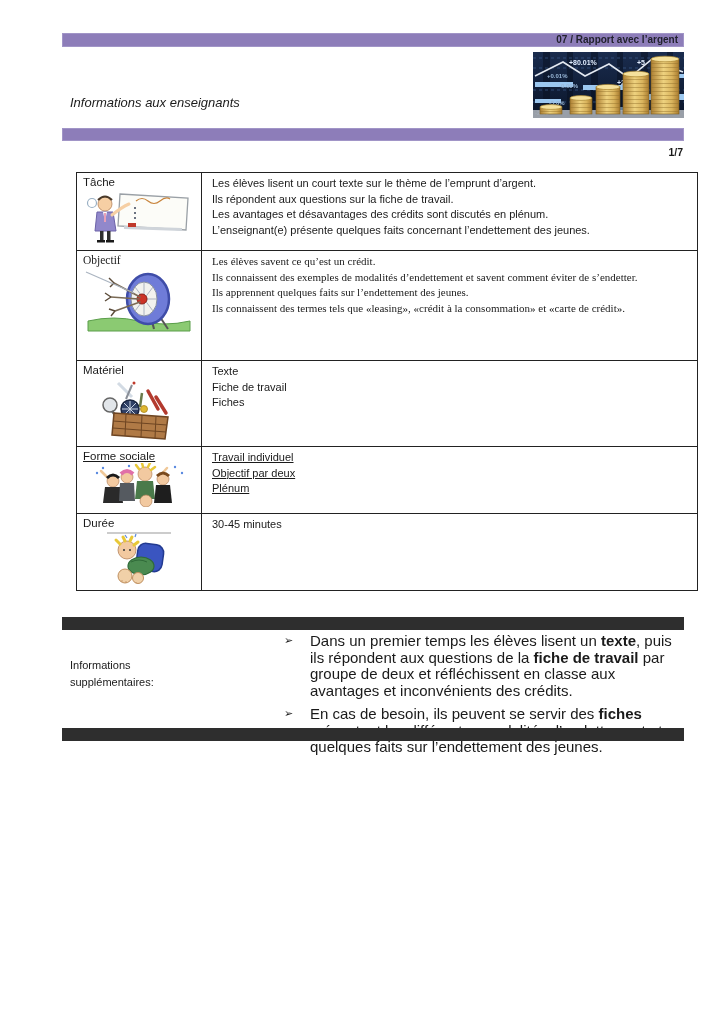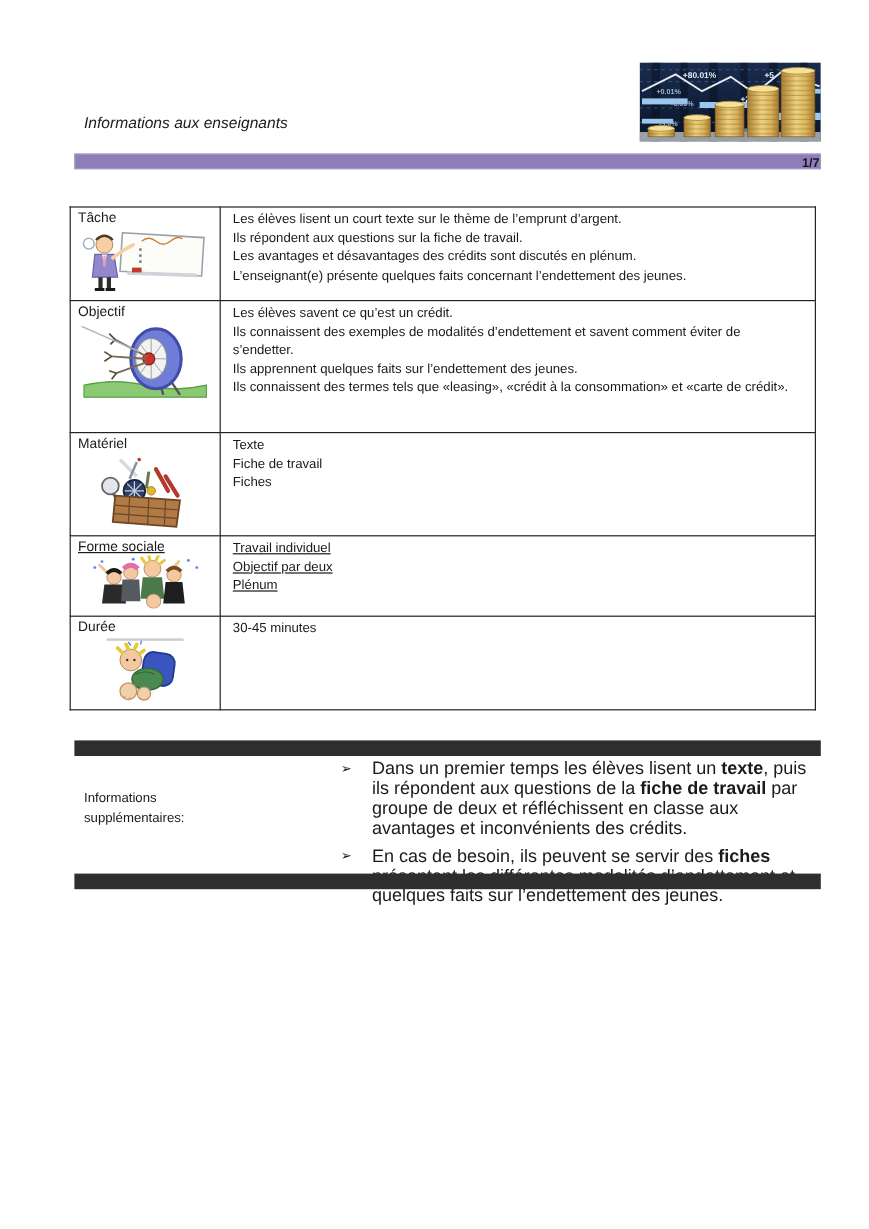--- a/index.html
+++ b/index.html
@@ -10,44 +10,47 @@
               border:1px solid #a195c7;box-sizing:border-box;}
   .bar-top{top:33px;height:14px;display:flex;justify-content:flex-end;align-items:center;}
   .bar-top .chapter{font-size:10px;font-weight:700;color:#22222e;padding-right:5px;line-height:12px;}
   .bar-mid{top:128px;height:13px;}
   
   .bar-dark{position:absolute;left:62px;width:622px;height:13px;background:#2e2e2e;}
   .bar-dark1{top:617px;}
   .bar-dark2{top:728px;}
   .title{position:absolute;left:69px;top:60px;font-size:26px;color:#1b1b1b;letter-spacing:.2px;}
   .subtitle{position:absolute;left:70px;top:95px;font-size:13px;font-style:italic;color:#1b1b1b;}
-  .pagenum{position:absolute;right:41px;top:130px;font-size:10.5px;font-weight:700;}
+  .pagenum{position:absolute;right:41px;top:146px;font-size:10.5px;font-weight:700;}
   .hero{position:absolute;left:533px;top:52px;width:151px;height:66px;}
   
-  table.spec{position:absolute;left:58px;top:172px;width:622px;border-collapse:collapse;table-layout:fixed;}
+  table.spec{position:absolute;left:76px;top:172px;width:622px;border-collapse:collapse;table-layout:fixed;}
   table.spec td{border:1px solid #222222;vertical-align:top;padding:0;}
   td.c1{width:124px;}
   .rowlabel{font-size:11.5px;padding:3px 4px 0 6px;}
   .illus{width:100%;text-align:center;margin-top:1px;}
   .celltext{display:flex;flex-direction:column;justify-content:center;height:100%;
             box-sizing:border-box;padding:3px 10px;font-size:11px;line-height:15.5px;}
-  tr.r1{height:78px;} tr.r2{height:110px;} tr.r3{height:86px;} tr.r4{height:67px;text-decoration:underline;} tr.r5{height:72px;}
+  tr.r1{height:78px;} tr.r2{height:110px;font-family:Liberation Serif, serif;} tr.r3{height:86px;} tr.r4{height:67px;text-decoration:underline;} tr.r5{height:72px;}
   
   .supp-label{position:absolute;left:70px;top:657px;width:130px;font-size:11px;line-height:17px;}
   .bullets{position:absolute;left:284px;top:633px;width:400px;display:flex;flex-direction:column;gap:7px;}
   .bullet{display:flex;}
   .bullet .arrow{flex:none;width:26px;font-size:11px;padding-top:1px;}
   .bullet .btext{font-size:15px;line-height:16.5px;}
   .bullet .btext b{font-weight:700;}
 </style>
 </head>
 <body>
 
 <div class="page">
 
+  <div class="bar-purple bar-top">
+    <span class="chapter">07 / Rapport avec l’argent</span>
+  </div>
 
   <div class="subtitle">Informations aux enseignants</div>
 
   <div class="hero">
     <svg width="151" height="66" viewBox="0 0 151 66">
       <defs>
         <linearGradient id="bgG" x1="0" y1="0" x2="0" y2="1">
           <stop offset="0" stop-color="#1a2c4e"></stop>
             <stop offset="1" stop-color="#0a1529"></stop>
         </linearGradient>

